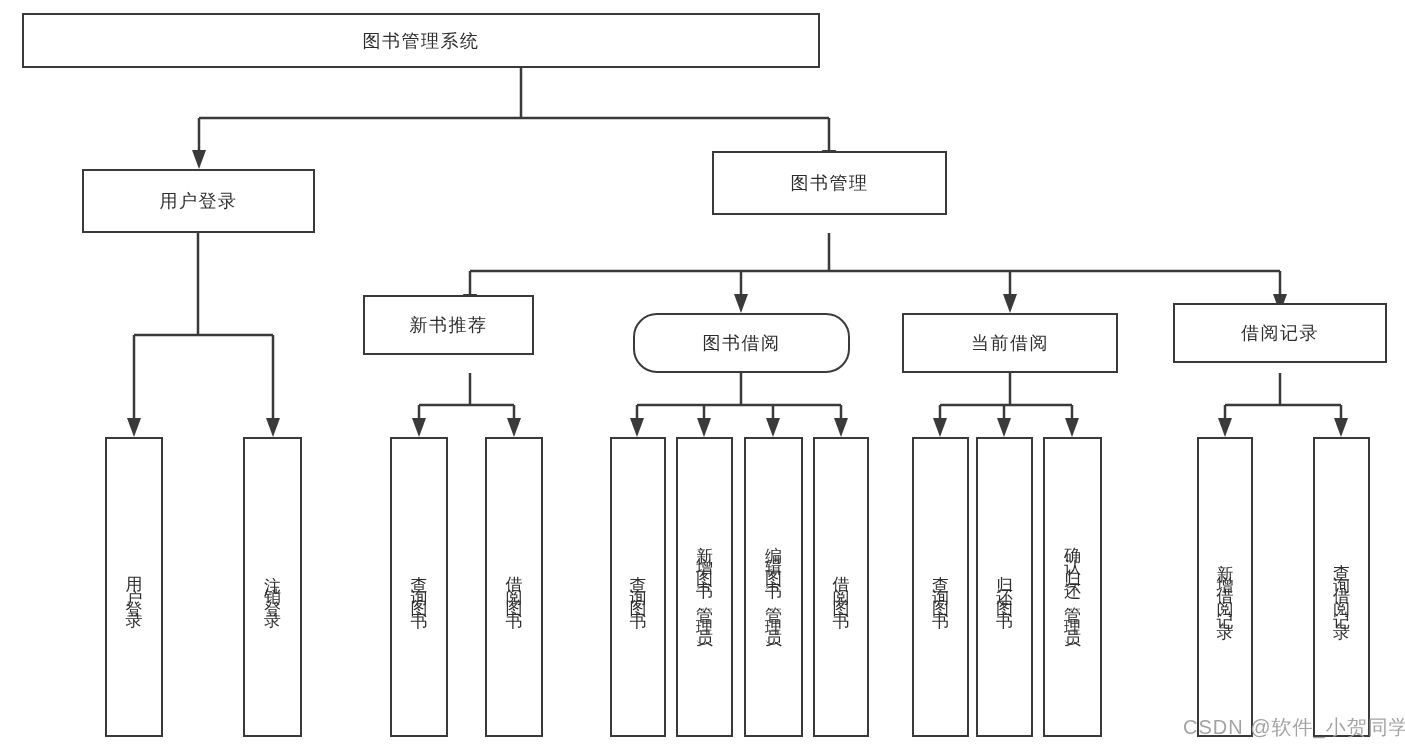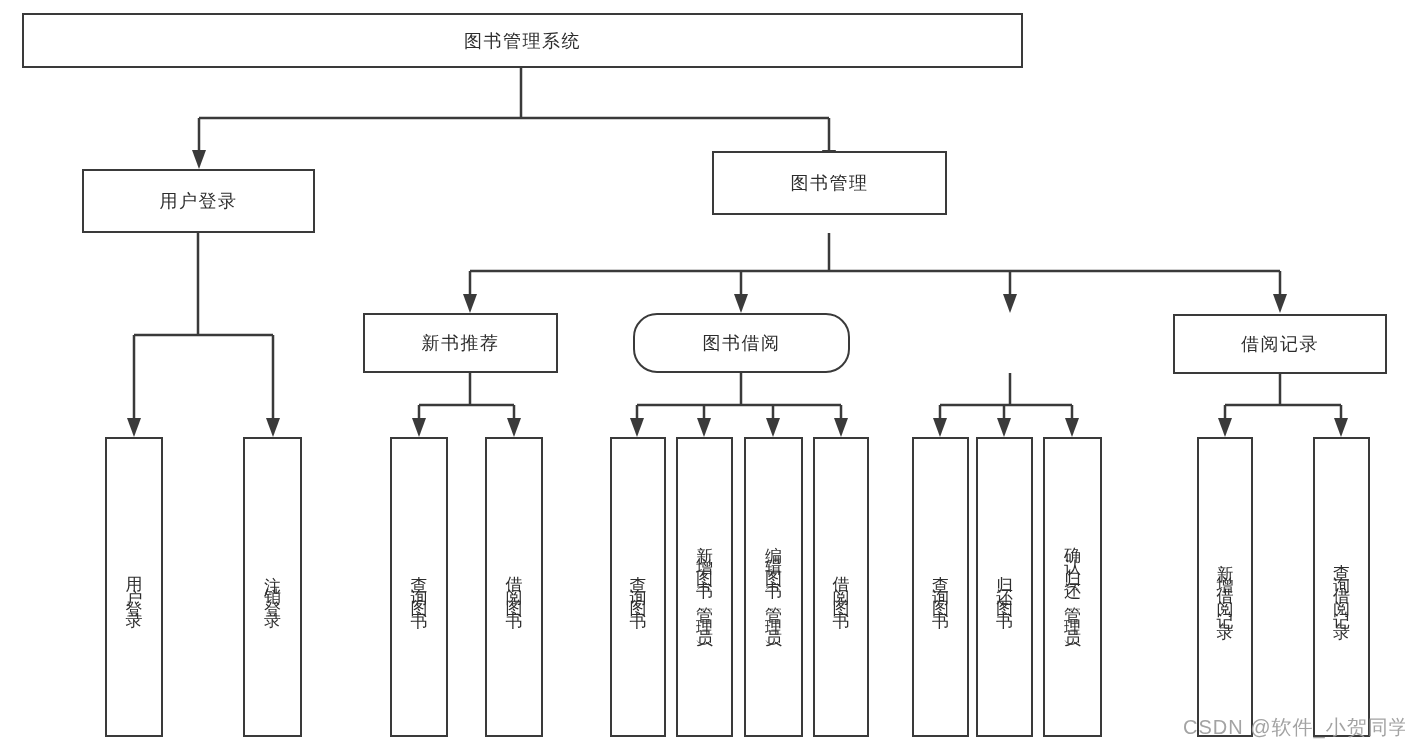--- a/index.html
+++ b/index.html
@@ -54,38 +54,41 @@
         <polygon points="766,418 780,418 773,437"></polygon>
         <polygon points="834,418 848,418 841,437"></polygon>
         <polygon points="933,418 947,418 940,437"></polygon>
         <polygon points="997,418 1011,418 1004,437"></polygon>
         <polygon points="1065,418 1079,418 1072,437"></polygon>
         <polygon points="1218,418 1232,418 1225,437"></polygon>
         <polygon points="1334,418 1348,418 1341,437"></polygon>
       </g>
   </svg>
 
-  <div class="box" style="left:22px;top:13px;width:1001px;height:55px;align-items:center;">
+  <div class="box" style="left:22px;top:13px;width:798px;height:55px;align-items:center;">
     <span class="hlabel">图书管理系统</span>
   </div>
 
   <div class="box" style="left:82px;top:169px;width:233px;height:64px;">
     <span class="hlabel">用户登录</span>
   </div>
   <div class="box" style="left:712px;top:151px;width:235px;height:64px;">
     <span class="hlabel">图书管理</span>
   </div>
 
-  <div class="box" style="left:363px;top:313px;width:195px;height:60px;">
+  <div class="box" style="left:363px;top:295px;width:171px;height:60px;">
     <span class="hlabel">新书推荐</span>
   </div>
   <div class="box" style="left:633px;top:313px;width:217px;height:60px;border-radius:24px;">
     <span class="hlabel">图书借阅</span>
   </div>
-  <div class="box" style="left:1173px;top:314px;width:214px;height:60px;">
+  <div class="box" style="left:902px;top:313px;width:216px;height:60px;">
+    <span class="hlabel">当前借阅</span>
+  </div>
+  <div class="box" style="left:1173px;top:303px;width:214px;height:60px;">
     <span class="hlabel">借阅记录</span>
   </div>
 
   <div class="box" style="left:105px;top:437px;width:58px;height:300px;">
     <span class="vlabel">用户登录</span>
   </div>
   <div class="box" style="left:243px;top:437px;width:59px;height:300px;">
     <span class="vlabel">注销登录</span>
   </div>
 

